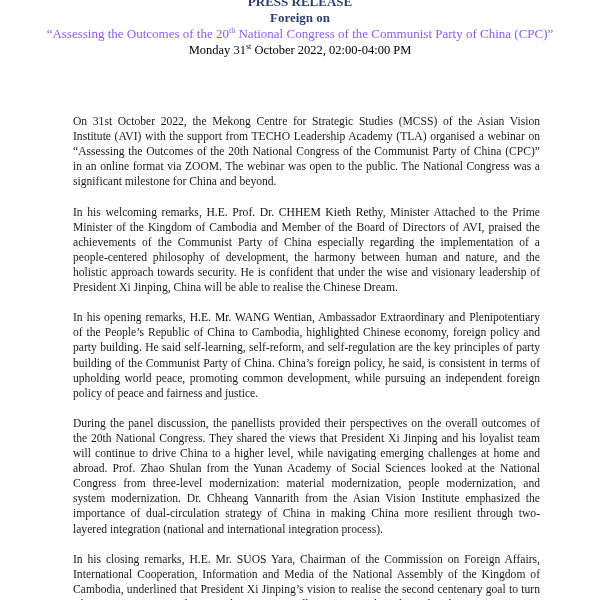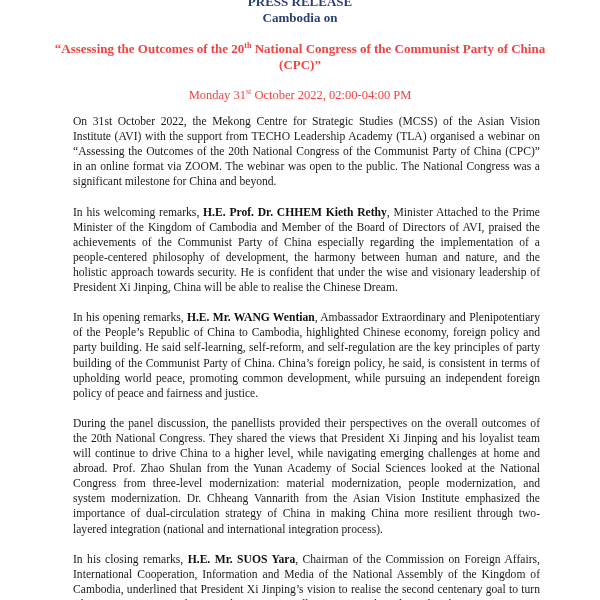--- a/index.html
+++ b/index.html
@@ -26,63 +26,63 @@
       width: 600px;
     }
     .hdr-bold {
       font-weight: bold;
       color: #2b3f73;
       font-size: 13px;
       line-height: 15.5px;
       margin: 0;
     }
     .hdr-title {
-      font-weight: bold;
-      color: #ef4444;
+      font-weight: normal;
+      color: #8b5cf6;
       font-size: 13px;
       line-height: 15.5px;
-      margin: 16px auto;
+      margin: 1px auto;
       width: 520px;
     }
     .hdr-title sup, .hdr-date sup {
       font-size: 8px;
       line-height: 0;
       vertical-align: 5px;
     }
     .hdr-date {
       font-size: 12.5px;
       line-height: 15.5px;
-      color: #ef4444;
+      color: #000000;
       margin: 0;
     }
     .body {
       position: absolute;
       left: 73px;
       width: 467px;
       top: 120px;
       font-size: 11.6px;
       line-height: 15.1px;
       text-align: justify;
       color: #1a1a1a;
     }
     .body p {
       margin: 0 0 15.1px 0;
     }
     .body b {
-      font-weight: bold;
+      font-weight: normal;
       color: #111;
     }
   </style>
 </head>
 <body>
 
 <div class="page">
   <div class="header">
     <p class="hdr-bold">PRESS RELEASE</p>
-    <p class="hdr-bold">Cambodia on</p>
+    <p class="hdr-bold">Foreign on</p>
     <p class="hdr-title"><span>“Assessing the Outcomes of the 20</span><sup>th</sup><span> National Congress of the Communist Party of China (CPC)”</span></p>
     <p class="hdr-date"><span>Monday 31</span><sup>st</sup><span> October 2022, 02:00-04:00 PM</span></p>
   </div>
 
   <div class="body">
     <p><span>On 31st October 2022, the Mekong Centre for Strategic Studies (MCSS) of the Asian Vision Institute (AVI) with the support from TECHO Leadership Academy (TLA) organised a webinar on “Assessing the Outcomes of the 20th National Congress of the Communist Party of China (CPC)” in an online format via ZOOM. The webinar was open to the public. The National Congress was a significant milestone for China and beyond.</span><b></b><span></span></p>
     <p><span>In his welcoming remarks, </span><b>H.E. Prof. Dr. CHHEM Kieth Rethy</b><span>, Minister Attached to the Prime Minister of the Kingdom of Cambodia and Member of the Board of Directors of AVI, praised the achievements of the Communist Party of China especially regarding the implementation of a people-centered philosophy of development, the harmony between human and nature, and the holistic approach towards security. He is confident that under the wise and visionary leadership of President Xi Jinping, China will be able to realise the Chinese Dream.</span></p>
     <p><span>In his opening remarks, </span><b>H.E. Mr. WANG Wentian</b><span>, Ambassador Extraordinary and Plenipotentiary of the People’s Republic of China to Cambodia, highlighted Chinese economy, foreign policy and party building. He said self-learning, self-reform, and self-regulation are the key principles of party building of the Communist Party of China. China’s foreign policy, he said, is consistent in terms of upholding world peace, promoting common development, while pursuing an independent foreign policy of peace and fairness and justice.</span></p>
     <p><span>During the panel discussion, the panellists provided their perspectives on the overall outcomes of the 20th National Congress. They shared the views that President Xi Jinping and his loyalist team will continue to drive China to a higher level, while navigating emerging challenges at home and abroad. Prof. Zhao Shulan from the Yunan Academy of Social Sciences looked at the National Congress from three-level modernization: material modernization, people modernization, and system modernization. Dr. Chheang Vannarith from the Asian Vision Institute emphasized the importance of dual-circulation strategy of China in making China more resilient through two-layered integration (national and international integration process).</span><b></b><span></span></p>
     <p><span>In his closing remarks, </span><b>H.E. Mr. SUOS Yara</b><span>, Chairman of the Commission on Foreign Affairs, International Cooperation, Information and Media of the National Assembly of the Kingdom of Cambodia, underlined that President Xi Jinping’s vision to realise the second centenary goal to turn China into a “great modern socialist society in all aspects” can be achieved without compromising national unity, innovation-led and inclusive development</span></p>

